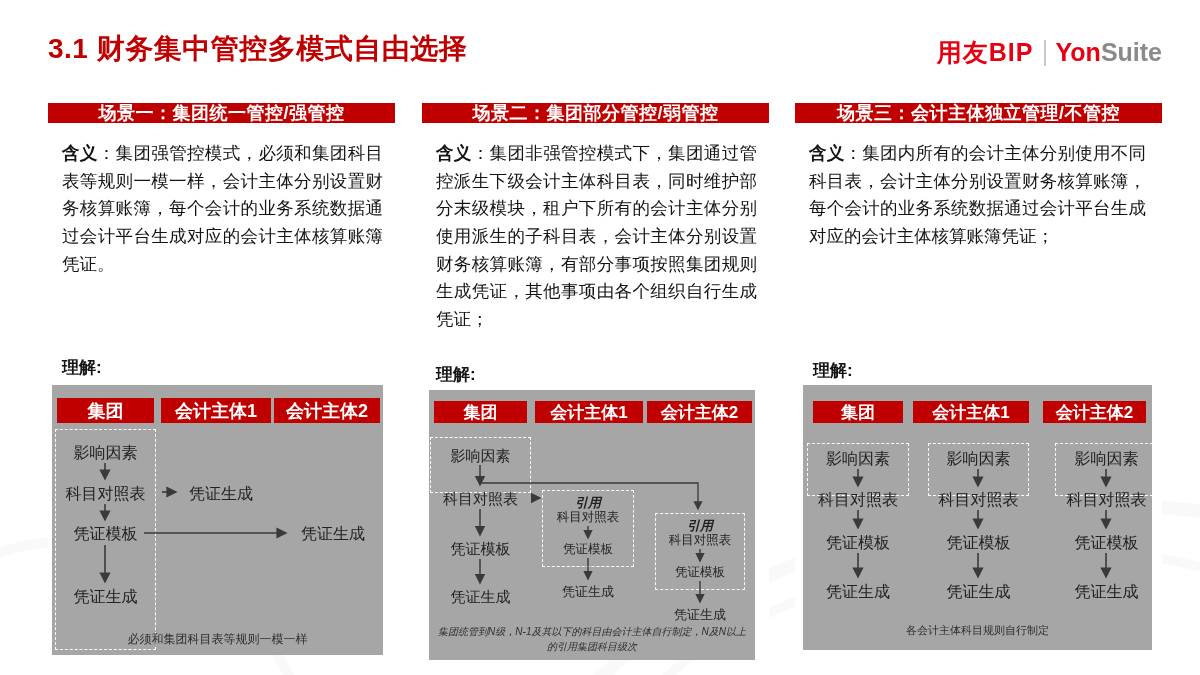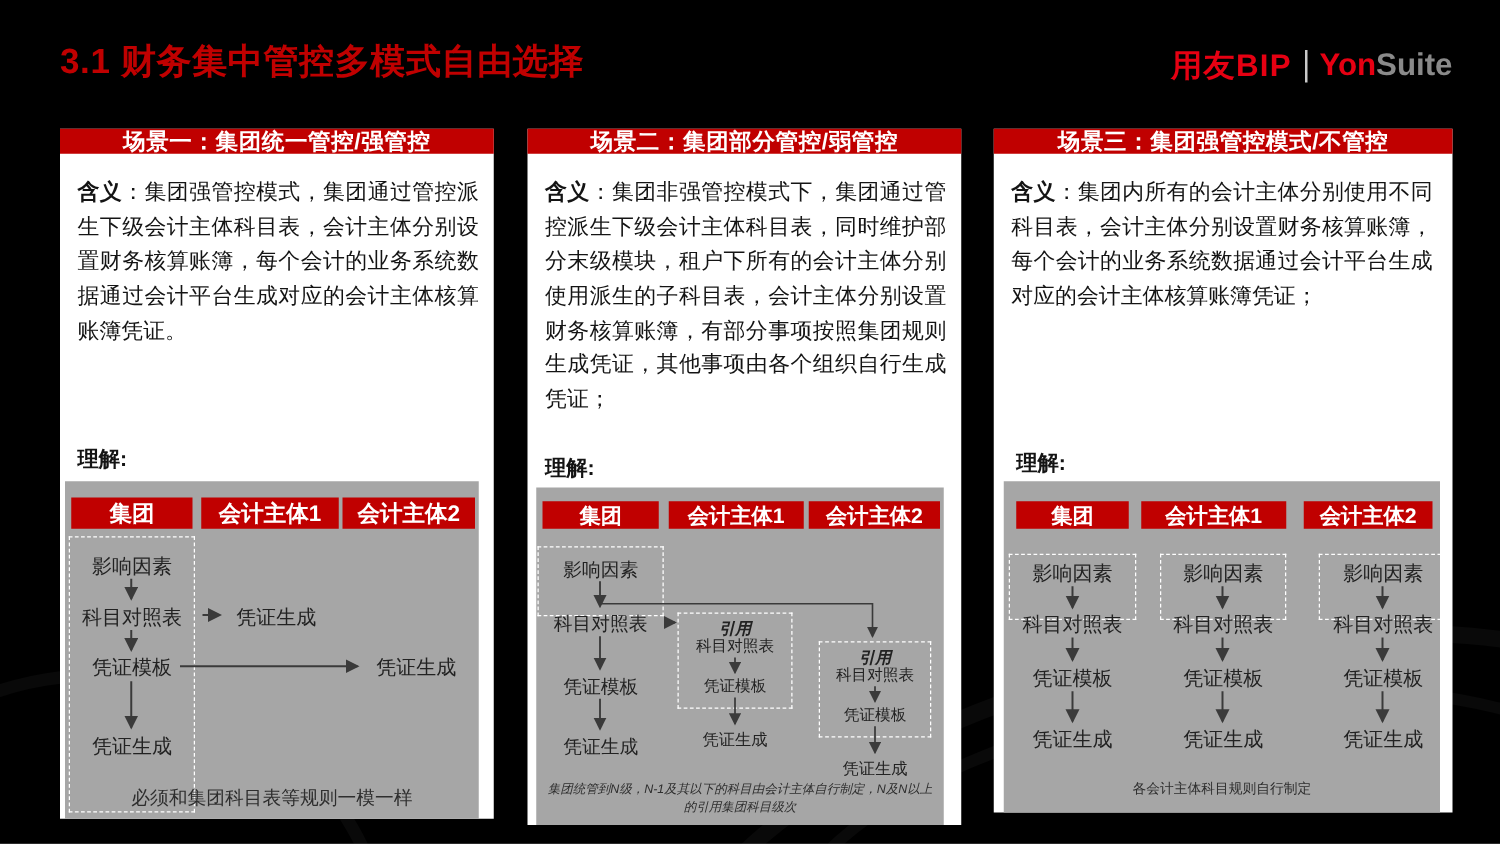--- a/index.html
+++ b/index.html
@@ -1,17 +1,17 @@
 <!DOCTYPE html>
 <html><head>
 <meta charset="utf-8">
 <style>
   * { margin:0; padding:0; box-sizing:border-box; }
   body { font-family:"Liberation Sans","DejaVu Sans",sans-serif; background:#e9e9e9; }
-  .slide { position:relative; width:1200px; height:675px; background:#000000; overflow:hidden; }
+  .slide { position:relative; width:1200px; height:675px; background:#ffffff; overflow:hidden; }
 
   
   .deco1, .deco2, .deco3 { position:absolute; border-radius:50%; border:14px solid rgba(160,160,160,0.06); pointer-events:none; }
   .deco1 { width:900px; height:420px; right:-220px; bottom:-260px; transform:rotate(-12deg); }
   .deco2 { width:700px; height:300px; right:-120px; bottom:-180px; transform:rotate(-9deg); border-width:10px; }
   .deco3 { width:500px; height:520px; left:-180px; bottom:-380px; transform:rotate(14deg); border-width:10px; }
 
   .page-title { position:absolute; left:48px; top:30px; font-size:28px; font-weight:bold; color:#c00000; letter-spacing:0.5px; }
 
   .logo { position:absolute; right:38px; top:36px; display:flex; align-items:center;text-align:right; }
@@ -56,21 +56,21 @@
 
   <div class="logo">
     <span class="logo-brand">用友BIP</span>
     <span class="logo-divider"></span>
     <span class="logo-yon">Yon</span>
       <span class="logo-suite">Suite</span>
   </div>
 
   <div class="card" style="left:48px; width:347px; height:552px;">
     <div class="card-header">场景一：集团统一管控/强管控</div>
-    <div class="meaning"><b>含义</b><span>：集团强管控模式，集团通过管控派生下级会计主体科目表，会计主体分别设置财务核算账簿，每个会计的业务系统数据通过会计平台生成对应的会计主体核算账簿凭证。</span></div>
+    <div class="meaning"><b>含义</b><span>：集团强管控模式，必须和集团科目表等规则一模一样，会计主体分别设置财务核算账簿，每个会计的业务系统数据通过会计平台生成对应的会计主体核算账簿凭证。</span></div>
     <div class="understand" style="top:253px;">理解:</div>
 
     <div class="panel p1" style="left:4px; top:282px; width:331px; height:270px;">
       <div class="ph" style="left:5px; width:97px;">集团</div>
       <div class="ph" style="left:109px; width:110px;">会计主体1</div>
       <div class="ph" style="left:222px; width:106px;">会计主体2</div>
 
       <div class="dashbox" style="left:3px; top:44px; width:101px; height:221px;"></div>
 
       <div class="node" style="left:3px; top:58px; width:101px;">影响因素</div>
@@ -86,21 +86,21 @@
             <path d="M0,0 L7,3.5 L0,7 z" fill="#3a3a3a"></path>
           </marker>
         </defs>
         <line x1="53" y1="78" x2="53" y2="94" stroke="#3a3a3a" stroke-width="1.6" marker-end="url(#ah1)"></line>
         <line x1="53" y1="119" x2="53" y2="135" stroke="#3a3a3a" stroke-width="1.6" marker-end="url(#ah1)"></line>
         <line x1="53" y1="160" x2="53" y2="197" stroke="#3a3a3a" stroke-width="1.6" marker-end="url(#ah1)"></line>
         <line x1="110" y1="107" x2="124" y2="107" stroke="#3a3a3a" stroke-width="1.6" marker-end="url(#ah1)"></line>
         <line x1="92" y1="148" x2="234" y2="148" stroke="#3a3a3a" stroke-width="1.6" marker-end="url(#ah1)"></line>
       </svg>
 
-      <div class="cap" style="bottom:7px; font-size:15px;">必须和集团科目表等规则一模一样</div>
+      <div class="cap" style="bottom:7px; font-size:12px;">必须和集团科目表等规则一模一样</div>
     </div>
   </div>
 
   <div class="card" style="left:422px; width:347px; height:557px;">
     <div class="card-header">场景二：集团部分管控/弱管控</div>
     <div class="meaning"><b>含义</b><span>：集团非强管控模式下，集团通过管控派生下级会计主体科目表，同时维护部分末级模块，租户下所有的会计主体分别使用派生的子科目表，会计主体分别设置财务核算账簿，有部分事项按照集团规则生成凭证，其他事项由各个组织自行生成凭证；</span></div>
     <div class="understand" style="top:260px;">理解:</div>
 
     <div class="panel p2" style="left:7px; top:287px; width:326px; height:270px;">
       <div class="ph" style="left:5px; width:93px;">集团</div>
@@ -146,21 +146,21 @@
 
         <line x1="271" y1="159" x2="271" y2="171" stroke="#3a3a3a" stroke-width="1.4" marker-end="url(#ah2)"></line>
         <line x1="271" y1="191" x2="271" y2="212" stroke="#3a3a3a" stroke-width="1.4" marker-end="url(#ah2)"></line>
       </svg>
 
       <div class="cap" style="bottom:6px; font-size:10px; line-height:1.45; padding:0 8px;font-style:italic;">集团统管到N级，N-1及其以下的科目由会计主体自行制定，N及N以上的引用集团科目级次</div>
     </div>
   </div>
 
   <div class="card" style="left:795px; width:367px; height:547px;">
-    <div class="card-header">场景三：集团强管控模式/不管控</div>
+    <div class="card-header">场景三：会计主体独立管理/不管控</div>
     <div class="meaning" style="margin-right:16px;"><b>含义</b><span>：集团内所有的会计主体分别使用不同科目表，会计主体分别设置财务核算账簿，每个会计的业务系统数据通过会计平台生成对应的会计主体核算账簿凭证；</span></div>
     <div class="understand" style="top:256px; left:18px;">理解:</div>
 
     <div class="panel p3" style="left:8px; top:282px; width:349px; height:265px;">
       <div class="ph" style="left:10px; width:90px;">集团</div>
       <div class="ph" style="left:110px; width:116px;">会计主体1</div>
       <div class="ph" style="left:240px; width:103px;">会计主体2</div>
 
       <div class="dashbox" style="left:4px; top:58px; width:102px; height:53px;"></div>
       <div class="dashbox" style="left:125px; top:58px; width:101px; height:53px;"></div>

